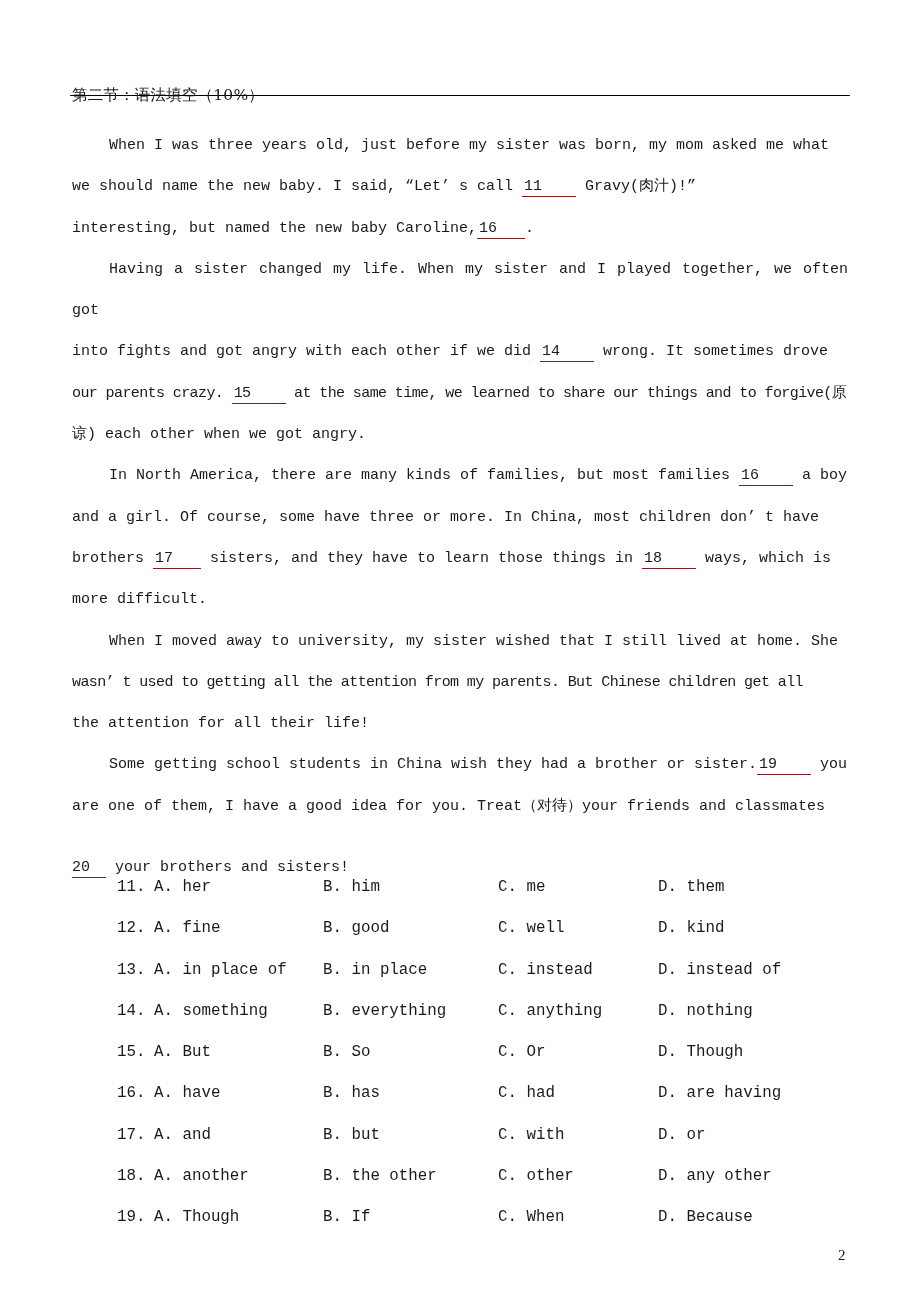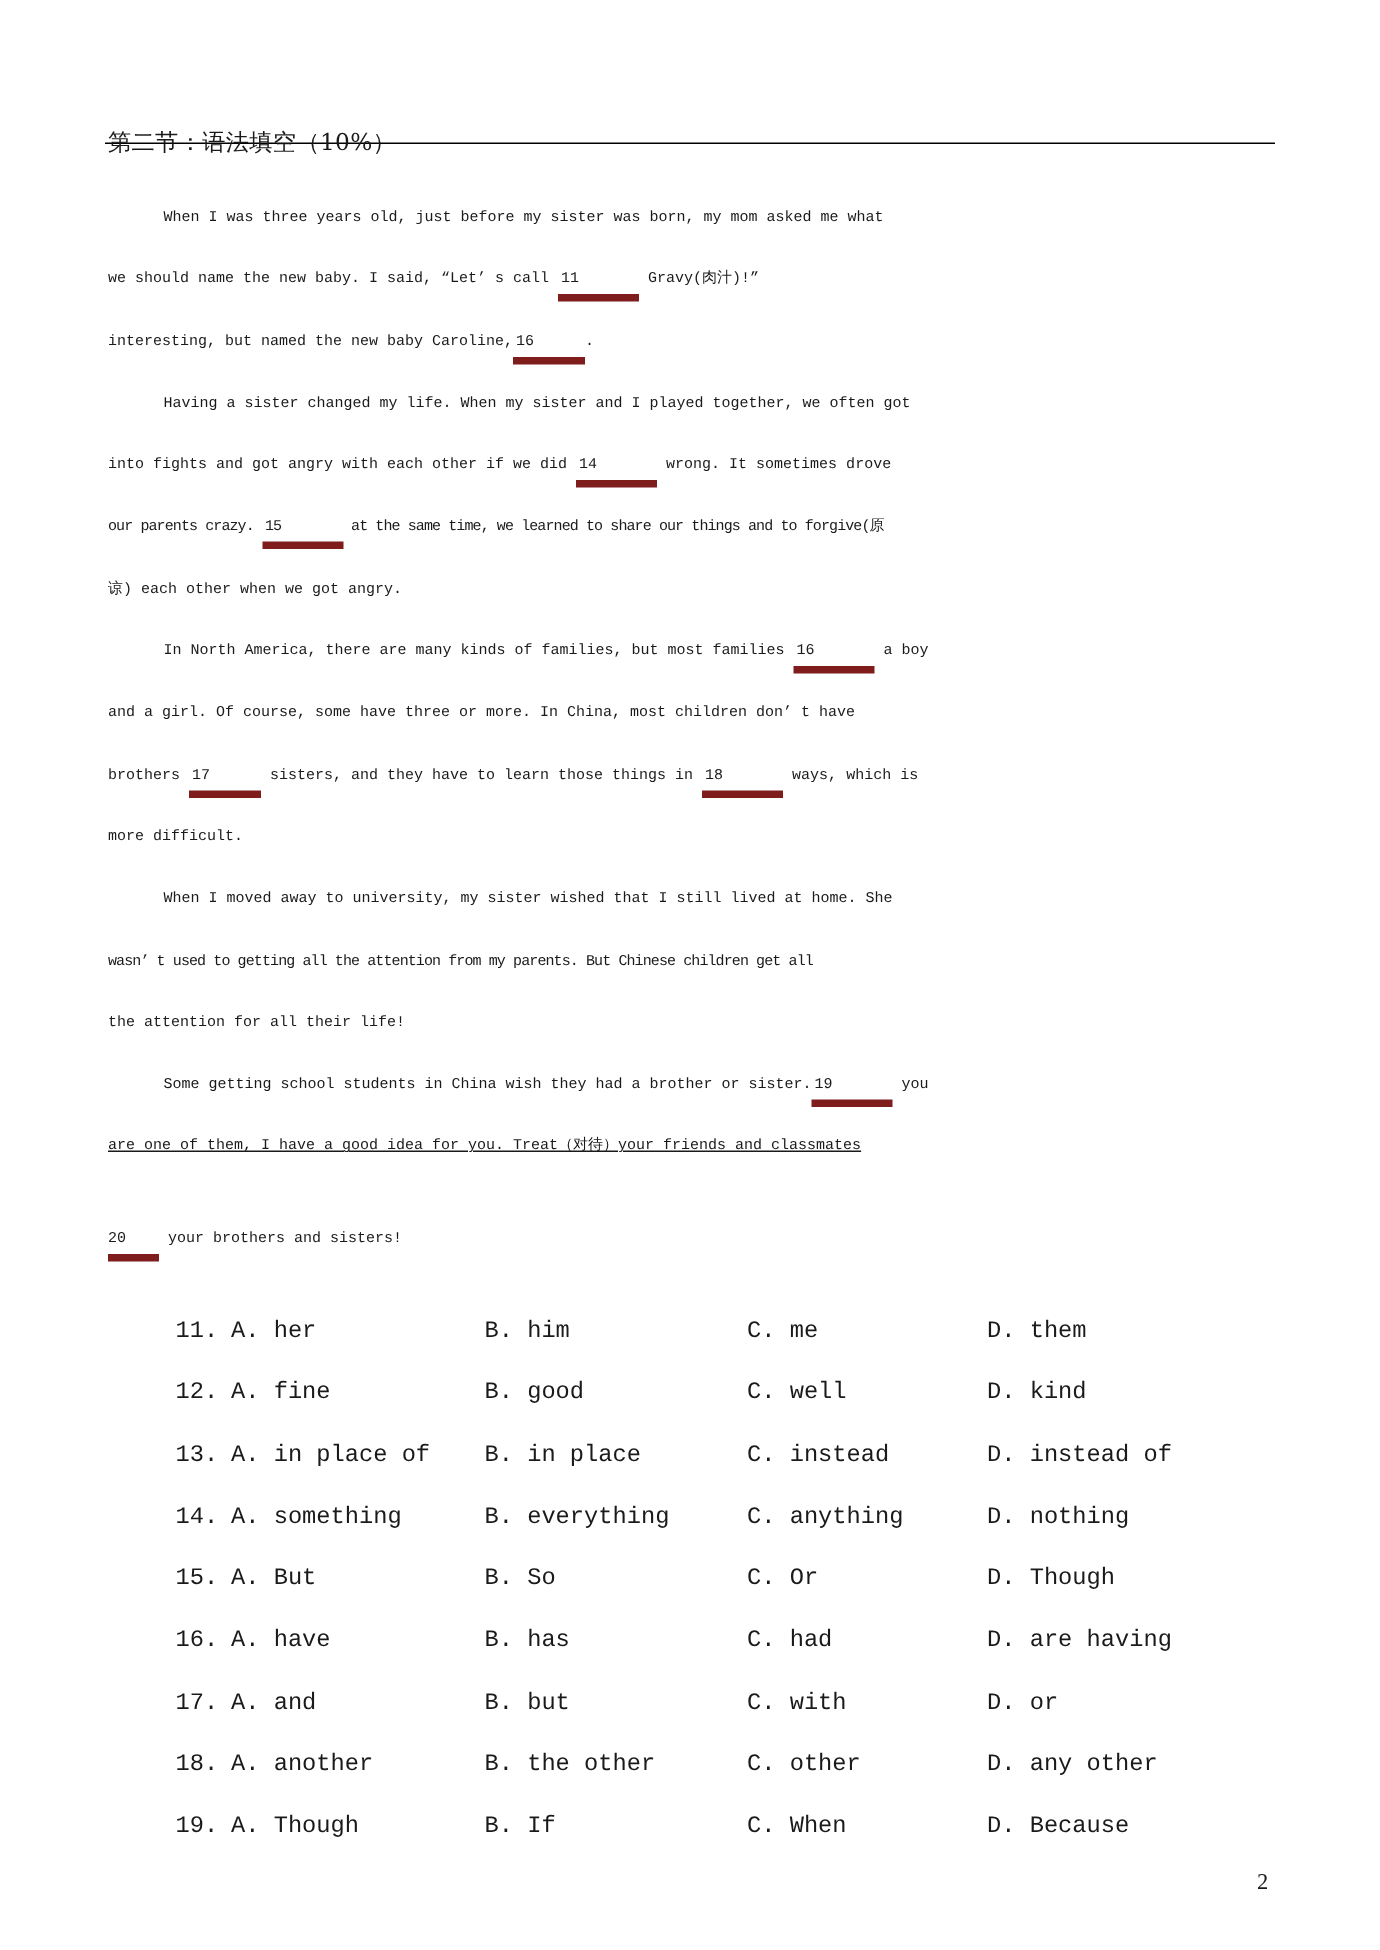--- a/index.html
+++ b/index.html
@@ -30,35 +30,35 @@
       font-family: "DejaVu Serif", "Liberation Serif", serif;
       font-size: 15.5px;
       letter-spacing: 0.2px;
       white-space: nowrap;
     }
     .passage {
       position: absolute;
       left: 72px;
       top: 125px;
       width: 776px;
-      font-size: 10px;
+      font-size: 15px;
       line-height: 41.3px;
     }
     .para {
       margin: 0;
       text-align: justify;
       text-align-last: left;
     }
     .para .indent {
       display: inline-block;
       width: 37px;
     }
     .blank {
       display: inline-block;
-      border-bottom: 5px solid #7f1d1d;
+      border-bottom: 1px solid #7f1d1d;
       line-height: 18px;
       text-align: center;
       padding: 0 2px;
     }
     .b-wide { width: 50px; }
     .b-mid { width: 44px; }
     .b-narrow { width: 34px; text-align: left; margin-top: 32px; }
     .tight {
       letter-spacing: -0.6px;
     }
@@ -122,21 +122,21 @@
   </div>
 
   <div class="para">
     <div><span class="indent"></span><span>When I moved away to university, my sister wished that I still lived at home. She</span></div>
     <div class="tight"><span>wasn’ t used to getting all the attention from my parents. But Chinese children get all</span></div>
     <div><span>the attention for all their life!</span></div>
   </div>
 
   <div class="para">
     <div><span class="indent"></span><span>Some getting school students in China wish they had a brother or sister.</span><span class="blank b-wide">19</span><span> you</span></div>
-    <div style="white-space:nowrap;text-decoration:underline;"><span>are one of them, I have a good idea for you. Treat（对待）your friends and classmates</span></div>
+    <div style="white-space:nowrap;"><span>are one of them, I have a good idea for you. Treat（对待）your friends and classmates</span></div>
     <div><span class="blank b-narrow" style="padding:0;">20</span><span> your brothers and sisters!</span></div>
   </div>
 </div>
 
 <div class="options">
   <div class="opt-row">
     <span class="opt-num">11.</span>
     <span class="opt-a">A.  her</span>
     <span class="opt-b">B.  him</span>
     <span class="opt-c">C.  me</span>

